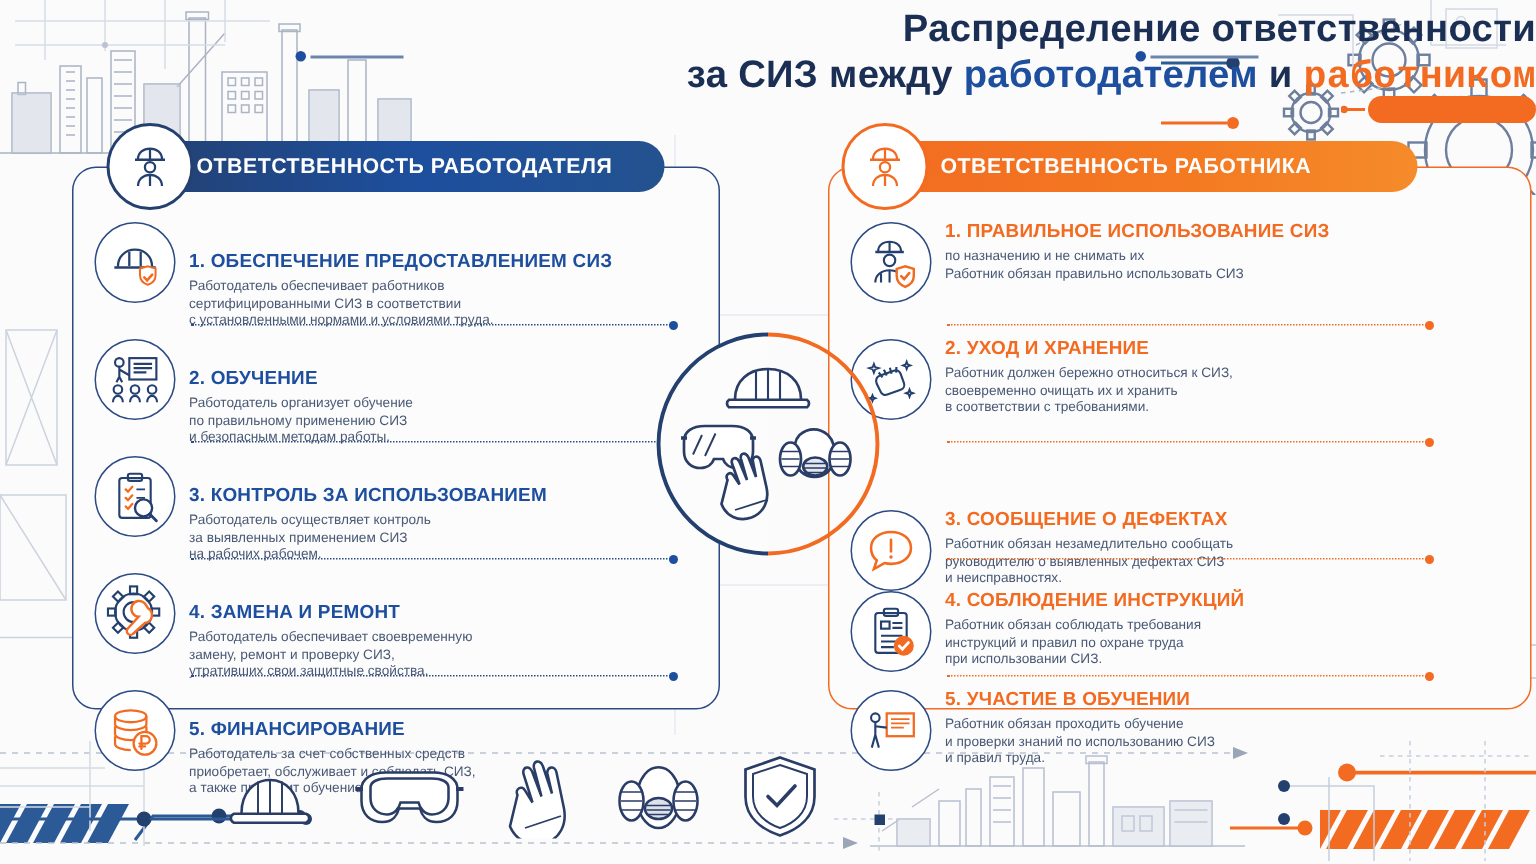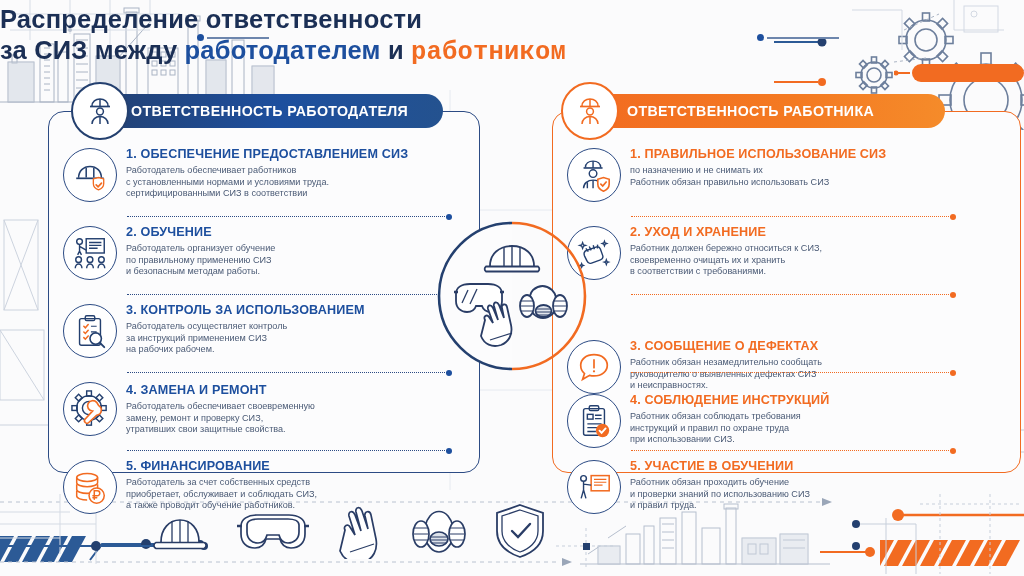--- a/index.html
+++ b/index.html
@@ -9,21 +9,21 @@
     font-family:"Liberation Sans","DejaVu Sans",sans-serif;
     color:#23365c;
   }
   #stage{position:absolute;inset:0;width:1024px;height:576px;}
 
   
   .bg{position:absolute;inset:0;pointer-events:none;}
   .bg svg{position:absolute;}
 
   
-  .title-wrap{position:absolute;left:0;top:4px;width:1024px;text-align:left;z-index:5;}
+  .title-wrap{position:absolute;left:0;top:4px;width:1024px;text-align:right;z-index:5;}
   .title-line{
     font-size:25.5px;font-weight:bold;letter-spacing:.2px;
     line-height:31px;color:#1b2f55;white-space:nowrap;
   }
   .title-line.l2{font-size:25.5px;}
   .t-blue{color:#1d4f9e;}
   .t-orange{color:#f26b21;font-family:Liberation Mono, monospace;}
   .deco-line{position:absolute;height:2px;background:#6d86ad;}
   .deco-dot{position:absolute;width:7px;height:7px;border-radius:50%;background:#1d4f9e;}
 
@@ -62,21 +62,21 @@
     width:54px;height:54px;border-radius:50%;background:#fff;
     box-sizing:border-box;flex:0 0 54px;margin-top:2px;
     display:flex;align-items:center;justify-content:center;
   }
   .ico.blue{border:1.8px solid #2c4b84;}
   .txt{margin-left:9px;padding-top:1px;}
   .it-title{
     font-size:12.6px;font-weight:bold;letter-spacing:.15px;
     line-height:15px;margin-bottom:3px;white-space:nowrap;
   }
-  .it-title.blue{color:#1d4f9e;}
+  .it-title.blue{color:#1d4f9e;margin-top:20px;}
   .it-title.org{color:#f26b21;}
   .it-desc{font-size:9.1px;line-height:11.6px;color:#4a5a75;}
   .it-desc div{white-space:nowrap;}
 
   .sep{position:absolute;height:0;border-top:1.4px dotted;}
   .sep.blue{border-color:#2c4b84;}
   .sep.org{border-color:#f26b21;}
   .sep-dot{position:absolute;width:6px;height:6px;border-radius:50%;top:-3px;}
   .sep-dot.blue{background:#1d4f9e;}
   .sep-dot.org{background:#f26b21;}
@@ -366,22 +366,22 @@
             <path d="M16 12.5v10M24 12.5v10"></path>
           </g>
           <path d="M26 23 l7-2 7 2v6c0 4.6-3.6 7.4-7 8.6-3.4-1.2-7-4-7-8.6z" transform="translate(-3,0) scale(.78) translate(8,8)" fill="#fff" stroke="#f26b21" stroke-width="1.8"></path>
           <path d="M26.5 30.5l2 2 3.6-4" stroke="#f26b21" stroke-width="1.8" fill="none" stroke-linecap="round"></path>
         </svg>
       </div>
       <div class="txt">
         <div class="it-title blue">1. ОБЕСПЕЧЕНИЕ ПРЕДОСТАВЛЕНИЕМ СИЗ</div>
         <div class="it-desc">
           <div>Работодатель обеспечивает работников</div>
+          <div>сертифицированными СИЗ в соответствии</div>
           <div>с установленными нормами и условиями труда.</div>
-          <div>сертифицированными СИЗ в соответствии</div>
         </div>
       </div>
     </div>
     <div class="sep blue" style="left:78px;top:104px;width:322px;">
       <div class="sep-dot blue" style="right:-3px;"></div>
     </div>
 
     <div class="item" style="top:112px;">
       <div class="ico blue">
         <svg width="38" height="38" viewBox="0 0 40 40" fill="none" stroke="#24406f" stroke-width="1.5">
@@ -424,30 +424,30 @@
           <g stroke="#24406f" stroke-width="1.7" fill="#fff">
             <circle cx="26" cy="28" r="6"></circle>
           </g>
           <path d="M30.3 32.3 L35 37" stroke="#24406f" stroke-width="2" stroke-linecap="round"></path>
         </svg>
       </div>
       <div class="txt">
         <div class="it-title blue">3. КОНТРОЛЬ ЗА ИСПОЛЬЗОВАНИЕМ</div>
         <div class="it-desc">
           <div>Работодатель осуществляет контроль</div>
-          <div>за инструкций применением СИЗ</div>
+          <div>за выявленных применением СИЗ</div>
           <div>на рабочих рабочем.</div>
         </div>
       </div>
     </div>
     <div class="sep blue" style="left:78px;top:260px;width:322px;">
       <div class="sep-dot blue" style="right:-3px;"></div>
     </div>
 
-    <div class="item" style="top:268px;align-items:flex-end;">
+    <div class="item" style="top:268px;">
       <div class="ico blue">
         <svg width="38" height="38" viewBox="0 0 40 40" fill="none">
           <g stroke="#24406f" stroke-width="1.5" transform="translate(19,19)">
             <circle r="13"></circle>
               <circle r="7"></circle>
             <rect x="-2.5" y="-18" width="5" height="5.5"></rect>
             <rect x="-2.5" y="12.5" width="5" height="5.5"></rect>
             <rect x="-18" y="-2.5" width="5.5" height="5"></rect>
             <rect x="12.5" y="-2.5" width="5.5" height="5"></rect>
             <rect x="-2.5" y="-18" width="5" height="5.5" transform="rotate(45)"></rect>

